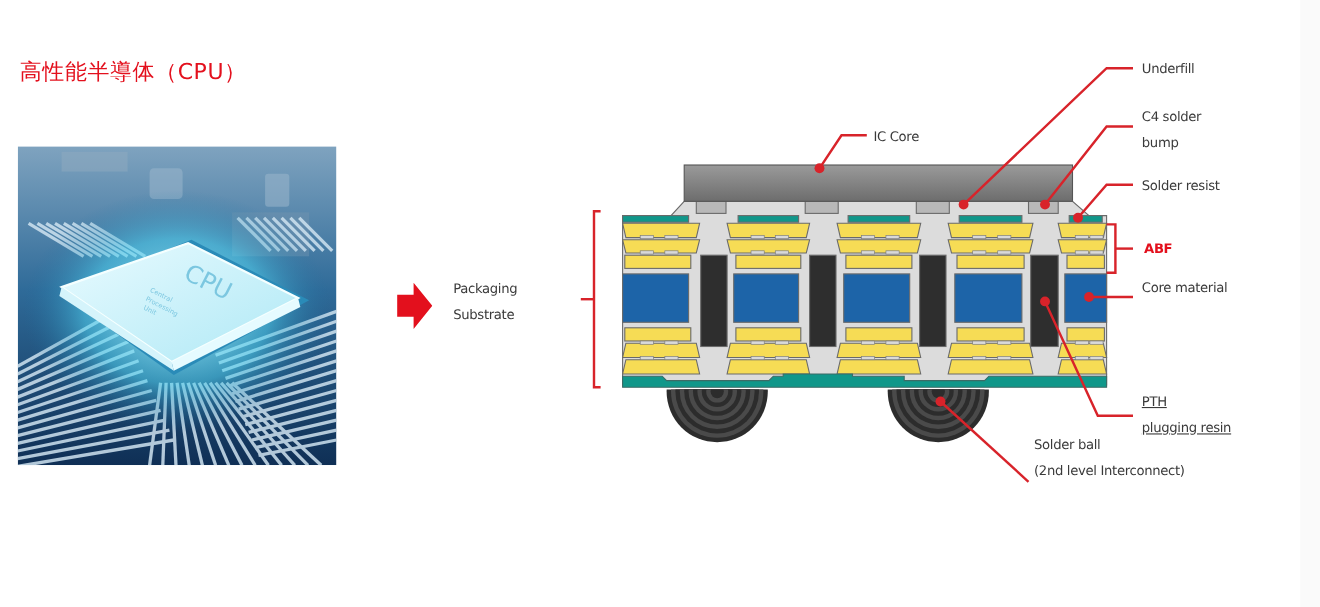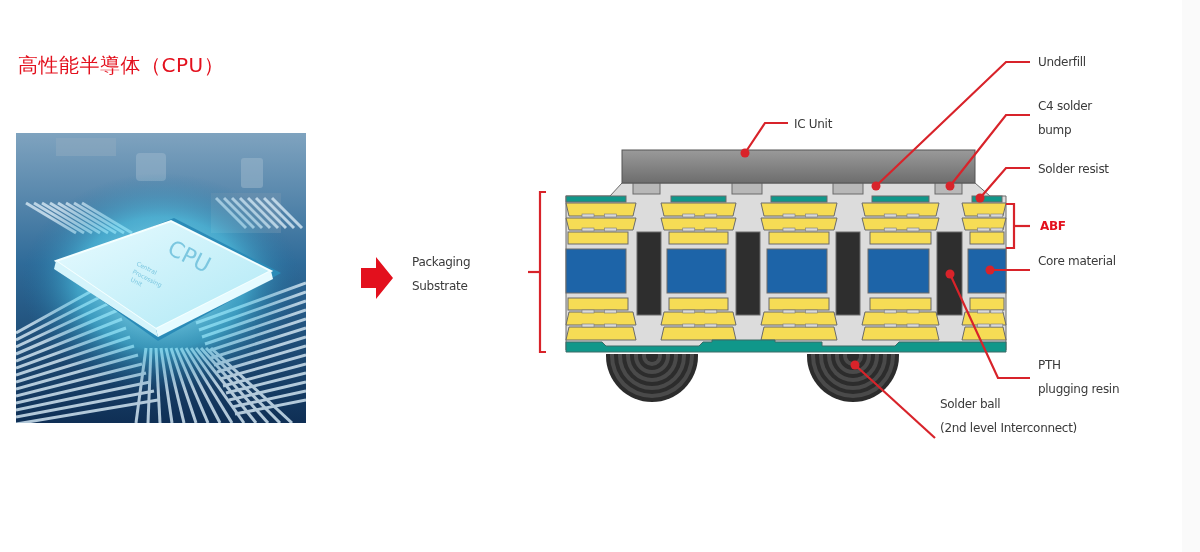--- a/index.html
+++ b/index.html
@@ -297,32 +297,32 @@
     <circle cx="990" cy="270" r="4.5"></circle>
     <circle cx="950" cy="274" r="4.5"></circle>
     <circle cx="855" cy="365" r="4.5"></circle>
   </g>
 </svg>
 
 <div class="lbl center" style="left:412px; top:250px;">
   <div>Packaging</div>
   <div>Substrate</div>
 </div>
-<div class="lbl" style="left:794px; top:112px;">IC Unit</div>
+<div class="lbl" style="left:794px; top:112px;">IC Core</div>
 <div class="lbl" style="left:1038px; top:50px;">Underfill</div>
 <div class="lbl" style="left:1038px; top:94px;">
   <div>C4 solder</div>
   <div>bump</div>
 </div>
 <div class="lbl" style="left:1038px; top:157px;">Solder resist</div>
 <div class="lbl red" style="left:1040px; top:214px;font-weight:bold;">ABF</div>
 <div class="lbl" style="left:1038px; top:249px;">
   <div>Core material</div>
 </div>
-<div class="lbl" style="left:1038px; top:353px;">
+<div class="lbl" style="left:1038px; top:353px;text-decoration:underline;">
   <div>PTH</div>
   <div>plugging resin</div>
 </div>
 <div class="lbl" style="left:940px; top:392px;">
   <div>Solder ball</div>
   <div>(2nd level Interconnect)</div>
 </div>
 
 <div class="edge"></div>
 

